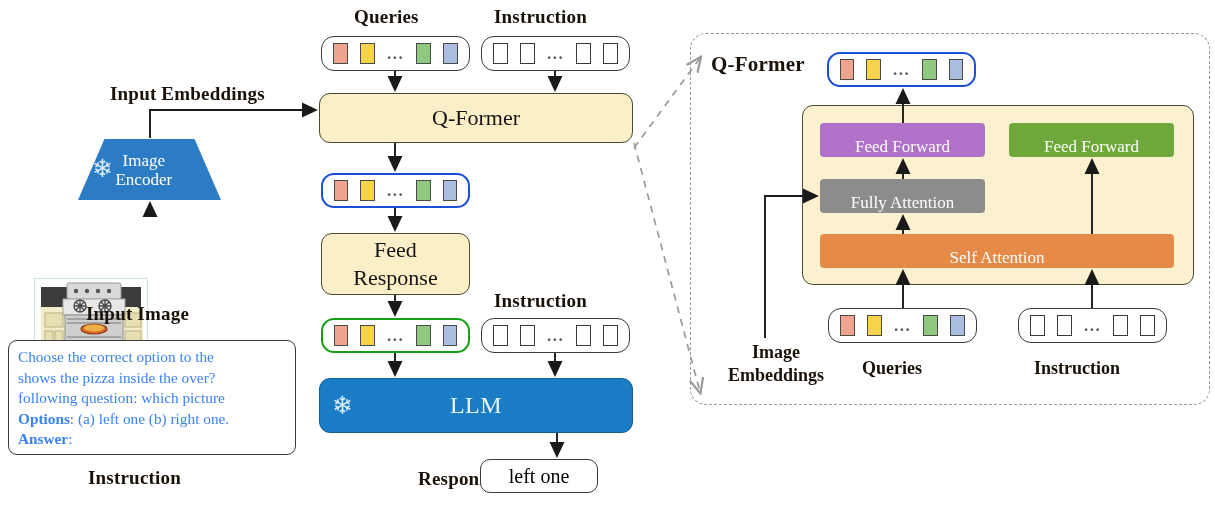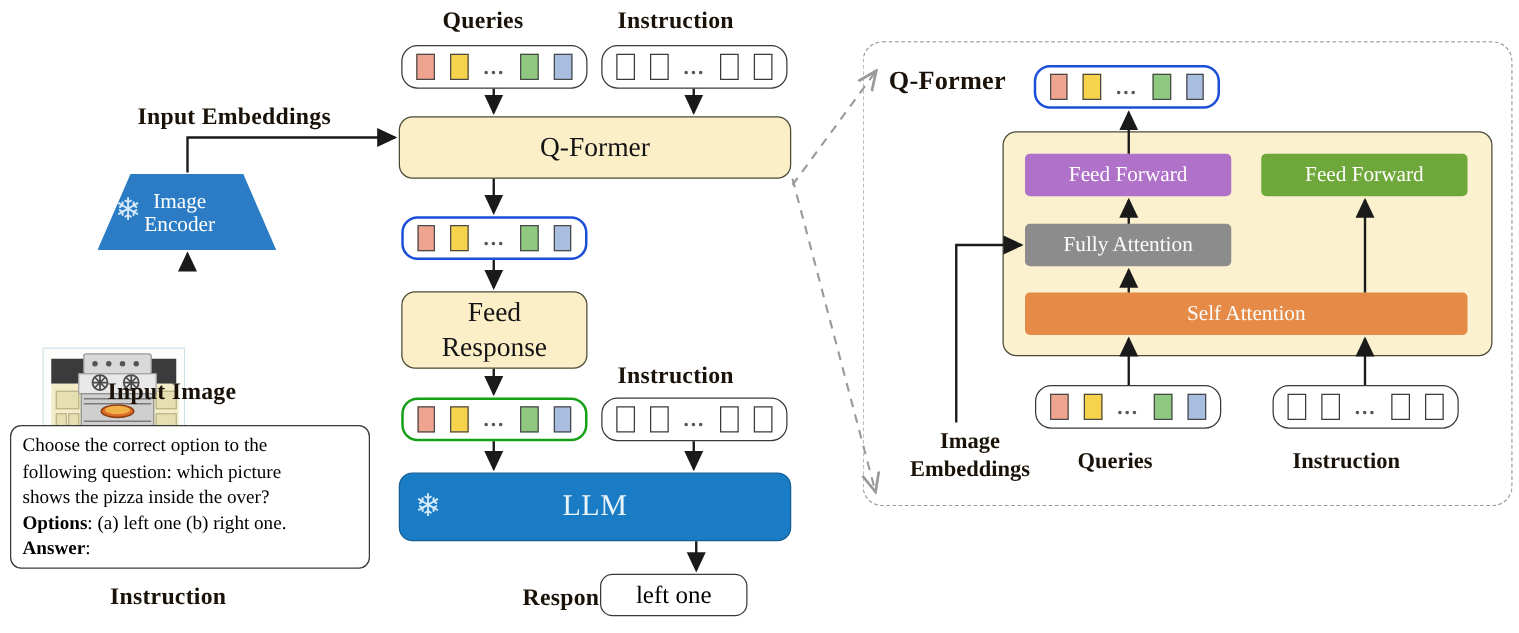--- a/index.html
+++ b/index.html
@@ -53,34 +53,34 @@
   }
   .trap-txt{
     position:absolute;left:46%;top:50%;transform:translate(-50%,-50%);
     color:#fff;font-size:17px;line-height:19px;text-align:center;white-space:nowrap;
   }
   .snow{position:absolute;color:#d9ecfa;}
 
   
   .instr-card{
     box-sizing:border-box;border:1.5px solid #3a3a3a;border-radius:9px;background:#fff;
-    font-size:15.3px;line-height:20.6px;padding:6px 8px 4px 9px;color:#000000;
+    font-size:15.3px;line-height:20.6px;padding:6px 8px 4px 9px;color:#3b82f6;
   }
   .instr-card b{font-weight:bold;}
 
   
   .panel{
     box-sizing:border-box;border:1.7px dashed #9a9a9a;border-radius:16px;background:transparent;
   }
   .inner{
     box-sizing:border-box;border:1.5px solid #4b4b35;border-radius:11px;background:#fbf1cf;
   }
   .sub{
     box-sizing:border-box;border-radius:4px;color:#fdfdfd;font-size:17px;
-    display:flex;align-items:center;justify-content:center;
+    display:flex;align-items:flex-end;justify-content:center;
   }
   .sub.ff1{background:#b072c8;}
   .sub.ff2{background:#6fa83a;}
   .sub.cross{background:#8c8c8c;}
   .sub.self{background:#e58b47;}
 
   svg.overlay{position:absolute;left:0;top:0;width:1215px;height:506px;pointer-events:none;}
 
   
   .photo{
@@ -167,22 +167,22 @@
     <rect x="34" y="62" width="52" height="16" rx="3" fill="#c9d4de" stroke="#8494a2"></rect>
     <rect x="39" y="65" width="42" height="10" rx="2" fill="#dfe9f2"></rect>
     <ellipse cx="60" cy="80" rx="8" ry="2.6" fill="#3c3c3c"></ellipse>
   </svg>
 </div>
 
 <div class="abs hdr" style="left:86px;top:303px;">Input Image</div>
 
 <div class="abs instr-card" style="left:8px;top:340px;width:288px;height:115px;">
   <div>Choose the correct option to the</div>
+  <div>shows the pizza inside the over?</div>
   <div>following question: which picture</div>
-  <div>shows the pizza inside the over?</div>
   <div>
     <b>Options</b><span>: (a) left one (b) right one.</span>
   </div>
   <div>
     <b>Answer</b><span>:</span>
   </div>
 </div>
 
 <div class="abs hdr" style="left:88px;top:467px;">Instruction</div>
 

